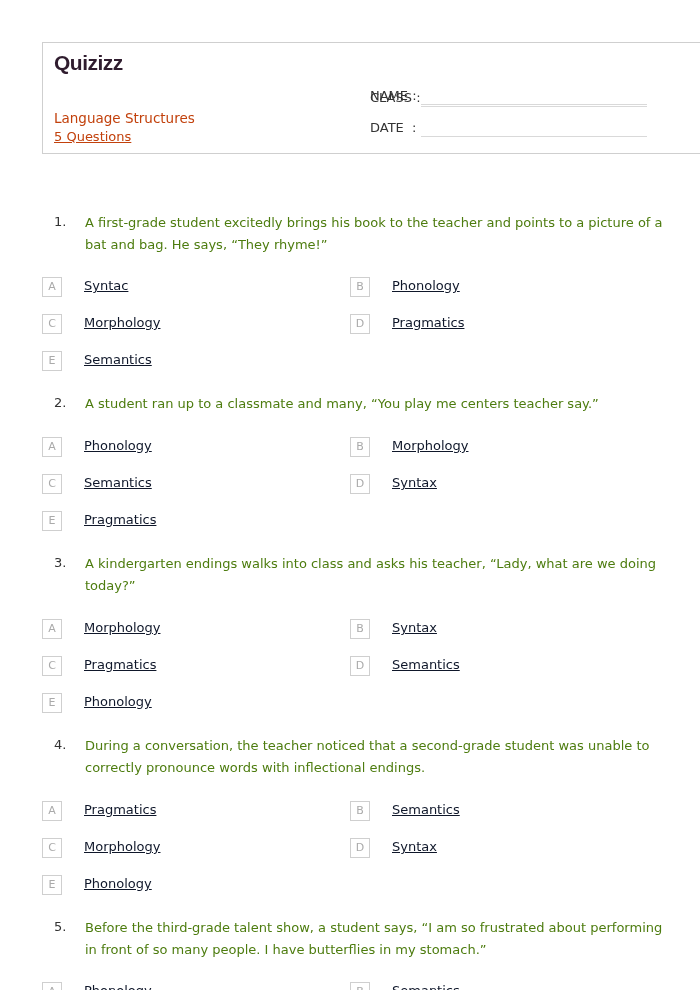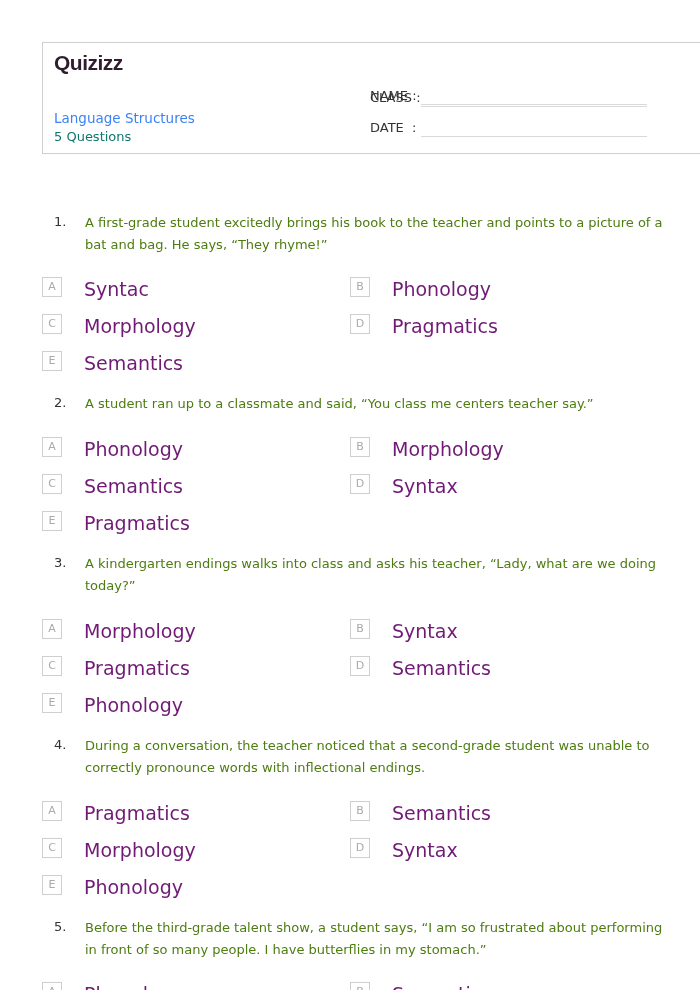--- a/index.html
+++ b/index.html
@@ -1,28 +1,28 @@
 <!DOCTYPE html>
 <html><head>
 <meta charset="utf-8">
 <style>
   html, body { margin:0; padding:0; background:#ffffff; }
   body { width:700px; height:990px; overflow:hidden; position:relative; font-family:"DejaVu Sans", sans-serif; color:#333; }
   .header-box { position:absolute; left:42px; top:42px; width:699px; height:112px; border:1px solid #cfcfcf; box-sizing:border-box; }
   .logo { position:absolute; left:11px; top:8px; font-family:"Liberation Sans", sans-serif; font-weight:bold; font-size:21px; color:#2f1c2e; letter-spacing:-0.5px; }
-  .title { position:absolute; left:11px; top:67px; font-size:13.5px; color:#3b82f6; }
-  .subtitle { position:absolute; left:11px; top:86px; font-size:13px; color:#0f766e; }
+  .title { position:absolute; left:11px; top:67px; font-size:13.5px; color:#c2410c; }
+  .subtitle { position:absolute; left:11px; top:86px; font-size:13px; color:#c2410c;text-decoration:underline; }
   .field { position:absolute; left:327px; font-size:13px; color:#333; }
   .field .line { position:absolute; left:51px; top:16px; width:226px; border-bottom:1px solid #d9d9d9; }
   .q { position:absolute; left:0; width:700px; }
   .q-num { position:absolute; left:54px; font-size:13px; color:#333; }
   .q-text { position:absolute; left:85px; width:580px; font-size:13px; line-height:22px; color:#4d7c0f; }
   .opt { position:absolute; height:20px; }
   .opt .letter { position:absolute; left:0; top:0; width:18px; height:18px; border:1px solid #cfcfcf; font-size:11px; color:#aaa; text-align:center; line-height:18px; }
-  .opt .label { position:absolute; left:42px; top:1px; font-size:19px; color:#701a75; white-space:nowrap; }
+  .opt .label { position:absolute; left:42px; top:1px; font-size:13px; color:#0f172a; white-space:nowrap;text-decoration:underline; }
 </style>
 </head>
 <body>
 
 <div class="header-box">
   <div class="logo">Quizizz</div>
   <div class="title">Language Structures</div>
   <div class="subtitle">5 Questions</div>
   <div class="field" style="top:17px;margin-top:28px;">
     <span>NAME :</span>
@@ -58,21 +58,21 @@
     <span class="letter">D</span>
     <span class="label">Pragmatics</span>
   </div>
 <div class="opt" style="left:42px;top:351px;">
     <span class="letter">E</span>
     <span class="label">Semantics</span>
   </div>
 
 <div class="q" style="top:393px;">
   <span class="q-num" style="top:2px;">2.</span>
-  <div class="q-text">A student ran up to a classmate and said, “You class me centers teacher say.”</div>
+  <div class="q-text">A student ran up to a classmate and many, “You play me centers teacher say.”</div>
 </div>
 <div class="opt" style="left:42px;top:437px;">
     <span class="letter">A</span>
     <span class="label">Phonology</span>
   </div>
 <div class="opt" style="left:350px;top:437px;">
     <span class="letter">B</span>
     <span class="label">Morphology</span>
   </div>
 <div class="opt" style="left:42px;top:474px;">

